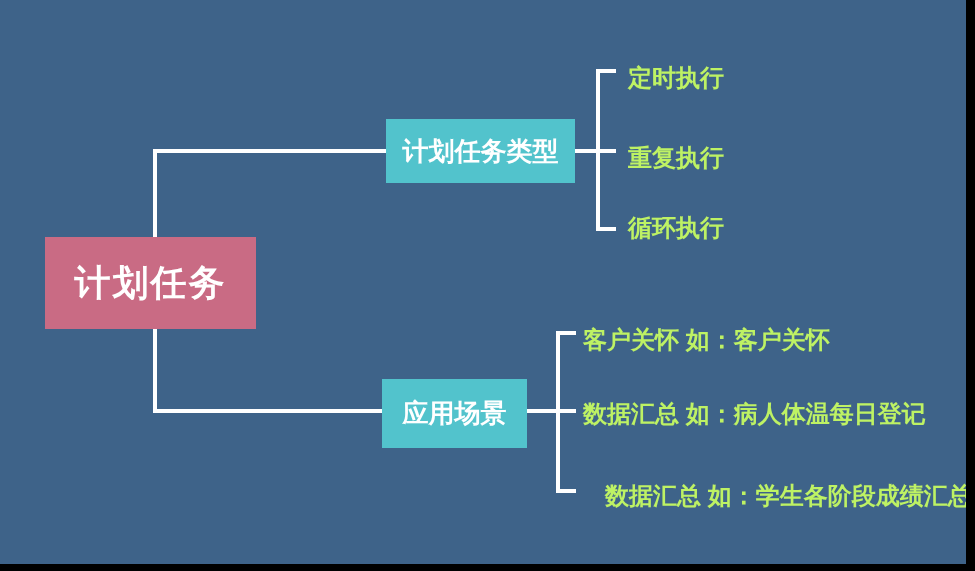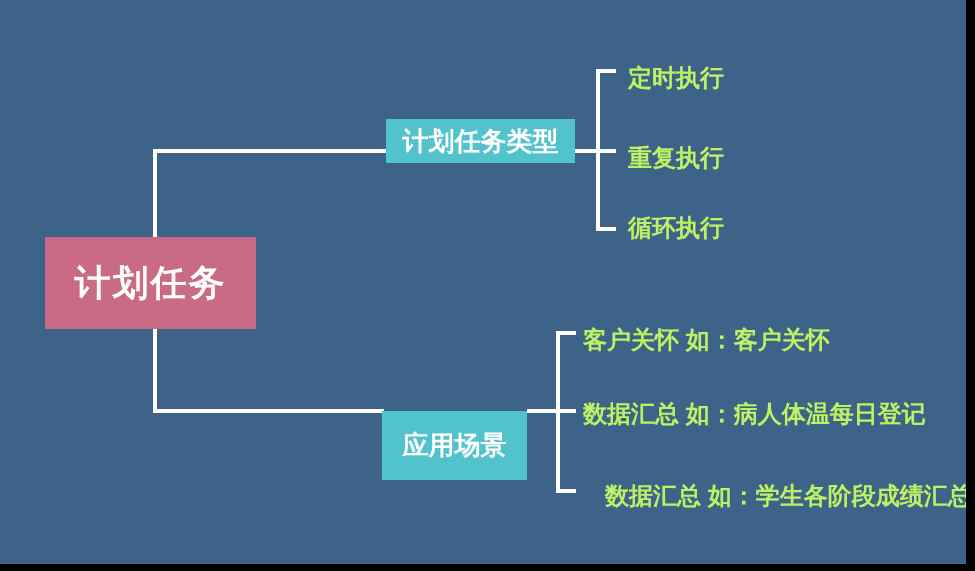--- a/index.html
+++ b/index.html
@@ -38,22 +38,22 @@
     z-index: 2;
     white-space: nowrap;
   }
   .root-node {
     left: 45px; top: 237px; width: 211px; height: 92px;
     background: #c96b84;
     font-size: 36px;
     letter-spacing: 2px;
   }
   .branch-node { background: #52c3cc; }
-  .branch-1 { left: 386px; top: 119px; width: 189px; height: 44px; font-size: 26px; }
-  .branch-2 { left: 382px; top: 379px; width: 145px; height: 69px; font-size: 26px; margin-top: 32px; }
+  .branch-1 { left: 386px; top: 119px; width: 189px; height: 64px; font-size: 26px; }
+  .branch-2 { left: 382px; top: 379px; width: 145px; height: 69px; font-size: 26px; }
   .leaf {
     position: absolute;
     color: #bef264;
     font-weight: bold;
     font-size: 24px;
     height: 34px;
     line-height: 34px;
     white-space: nowrap;
     z-index: 2;
   }

